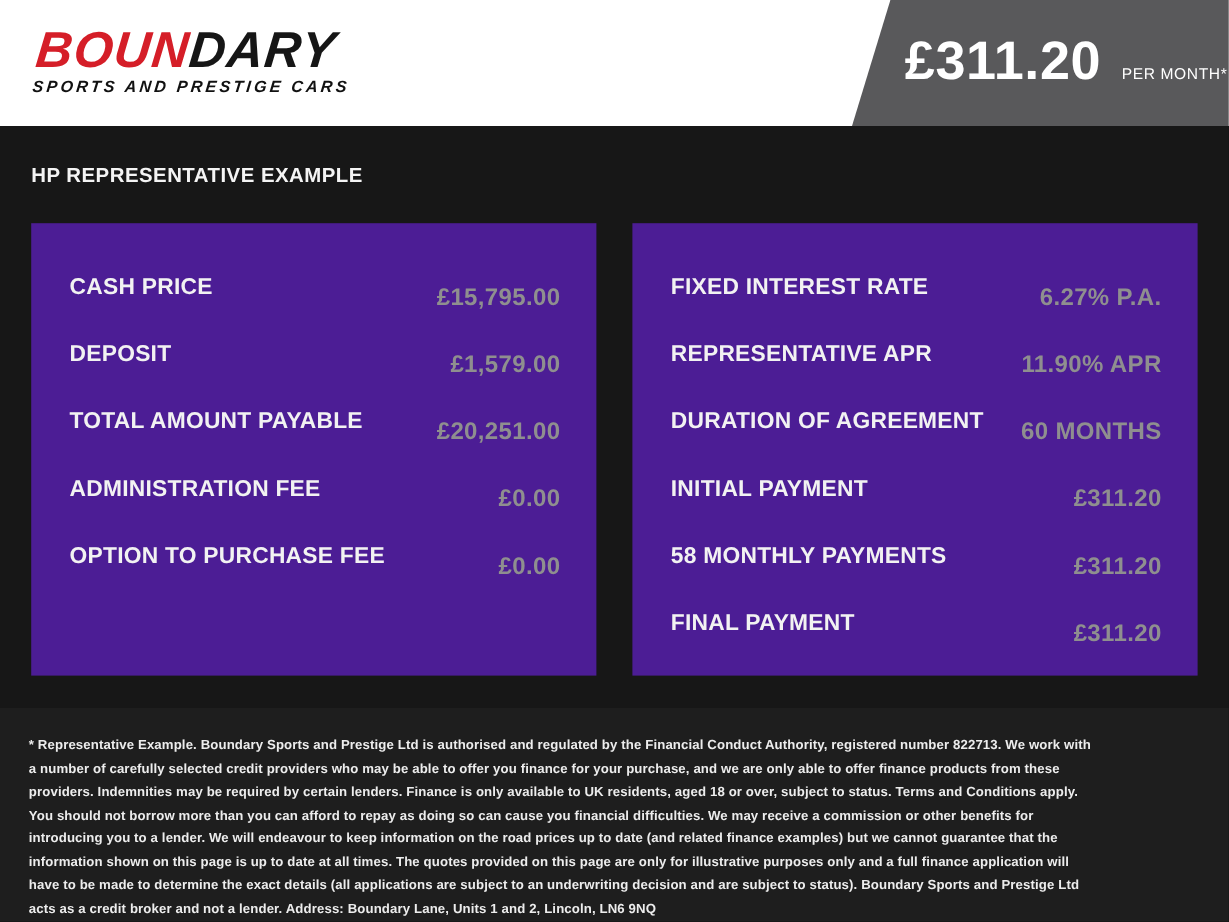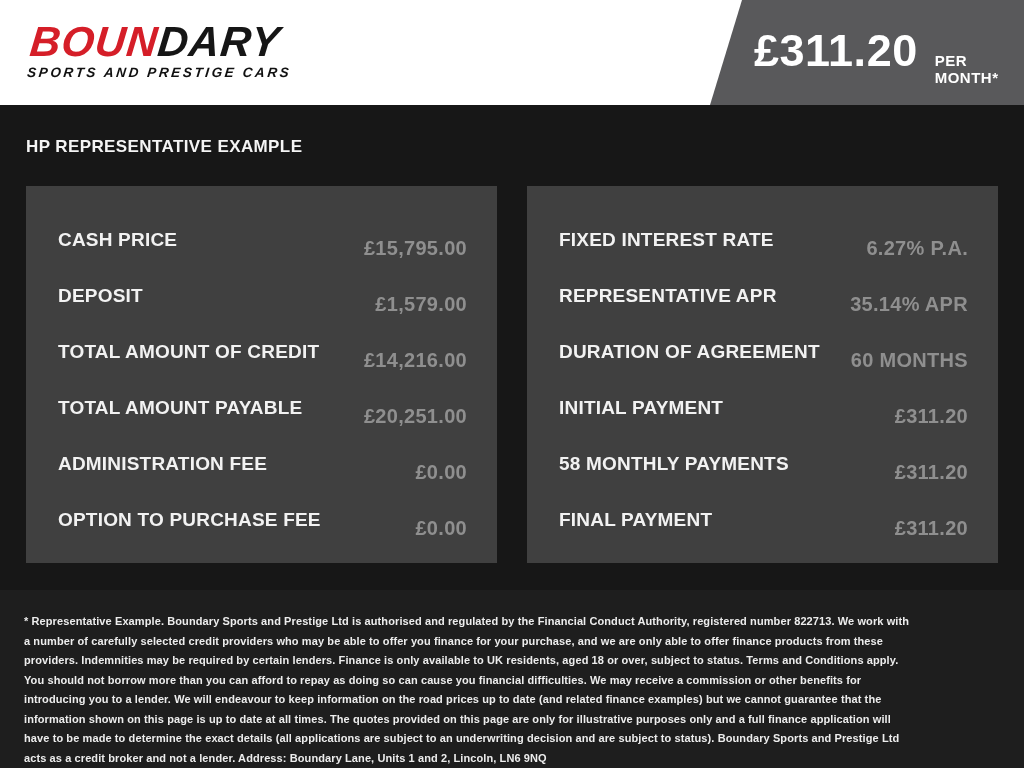--- a/index.html
+++ b/index.html
@@ -62,22 +62,22 @@
   }
   .price-amount {
     color: #ffffff;
     font-weight: bold;
     font-size: 45px;
     line-height: 45px;
     letter-spacing: 0.5px;
   }
   .price-period {
     color: #ffffff;
-    font-weight: bold;
-    font-size: 15px;
+    font-weight: normal;
+    font-size: 13px;
     margin-left: 17px;
     letter-spacing: 0.5px;
   }
 
   
   .main {
     flex: 0 0 auto;
     height: 485px;
     background: #171717;
     padding: 0 26px;
@@ -90,21 +90,21 @@
     padding-top: 32px;
   }
   .panels {
     margin-top: 29px;
     display: flex;
     gap: 30px;
   }
   .panel {
     flex: 1 1 0;
     height: 377px;
-    background: #404040;
+    background: #4c1d95;
     padding: 26px 30px 0 32px;
   }
   .finance-row {
     height: 56px;
     display: flex;
     align-items: center;
     justify-content: space-between;
   }
   .row-label {
     color: #f2f2f2;
@@ -164,45 +164,41 @@
       <div class="panel">
         <div class="finance-row">
           <span class="row-label">CASH PRICE</span>
           <span class="row-value">£15,795.00</span>
         </div>
         <div class="finance-row">
           <span class="row-label">DEPOSIT</span>
           <span class="row-value">£1,579.00</span>
         </div>
         <div class="finance-row">
-          <span class="row-label">TOTAL AMOUNT OF CREDIT</span>
-          <span class="row-value">£14,216.00</span>
-        </div>
-        <div class="finance-row">
           <span class="row-label">TOTAL AMOUNT PAYABLE</span>
           <span class="row-value">£20,251.00</span>
         </div>
         <div class="finance-row">
           <span class="row-label">ADMINISTRATION FEE</span>
           <span class="row-value">£0.00</span>
         </div>
         <div class="finance-row">
           <span class="row-label">OPTION TO PURCHASE FEE</span>
           <span class="row-value">£0.00</span>
         </div>
       </div>
 
       <div class="panel">
         <div class="finance-row">
           <span class="row-label">FIXED INTEREST RATE</span>
           <span class="row-value">6.27% P.A.</span>
         </div>
         <div class="finance-row">
           <span class="row-label">REPRESENTATIVE APR</span>
-          <span class="row-value">35.14% APR</span>
+          <span class="row-value">11.90% APR</span>
         </div>
         <div class="finance-row">
           <span class="row-label">DURATION OF AGREEMENT</span>
           <span class="row-value">60 MONTHS</span>
         </div>
         <div class="finance-row">
           <span class="row-label">INITIAL PAYMENT</span>
           <span class="row-value">£311.20</span>
         </div>
         <div class="finance-row">

